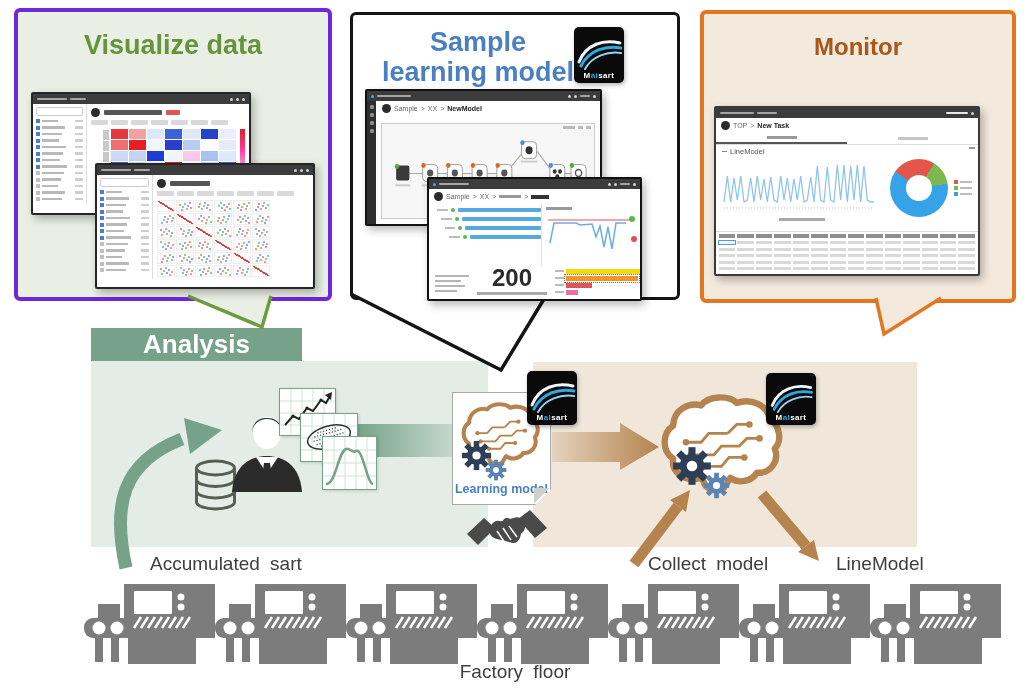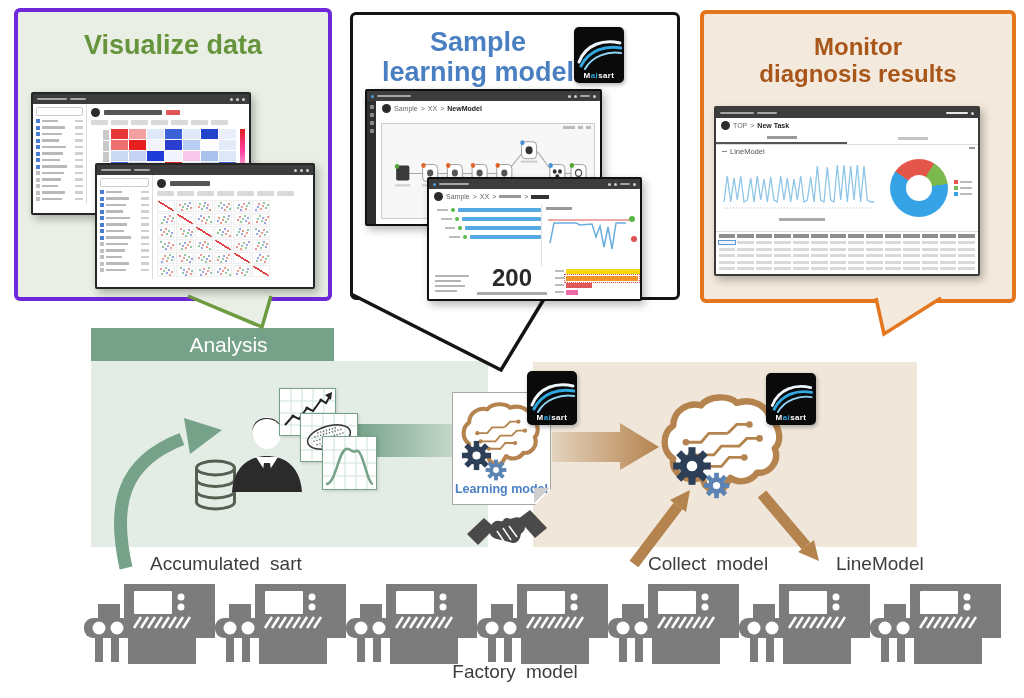--- a/index.html
+++ b/index.html
@@ -86,21 +86,21 @@
   .legend{display:flex;flex-direction:column;gap:2px;}
   .legend>div{display:flex;align-items:center;gap:2px;}
   .legend i{display:block;width:4px;height:4px;}
   .legend b{display:block;width:12px;height:2px;background:#bbb;}
   .mtable{border-top:1px solid #ddd;padding:2px 3px;}
   .trow{display:flex;gap:2px;margin-bottom:3.5px;}
   .trow i{display:block;flex:1;height:3px;background:#d9d9d9;}
   .trow.head i{background:#8f8f8f;height:3.5px;}
   .trow .sel{outline:1px solid #5b9bd5;background:#eef4fb;}
   
-  .bar-label{position:absolute;display:flex;align-items:center;justify-content:center;color:#fff;font-weight:normal;font-size:21px;padding-left:32px;}
+  .bar-label{position:absolute;display:flex;align-items:center;justify-content:center;color:#fff;font-weight:bold;font-size:26px;}
   .flow-label{position:absolute;font-size:19px;color:#3d3d3d;word-spacing:5px;white-space:nowrap;}
   .lmcard{position:absolute;left:452px;top:392px;width:99px;height:113px;background:#fff;border:1.5px solid #a8a8a8;box-shadow:2px 2px 5px rgba(0,0,0,.18);clip-path:polygon(0 0,100% 0,100% calc(100% - 16px),calc(100% - 16px) 100%,0 100%);box-sizing:border-box;}
   .lmcard .fold{position:absolute;right:0;bottom:0;width:16px;height:16px;background:linear-gradient(to bottom right,#cfcfcf 50%,transparent 50%);}
   .lm-label{position:absolute;left:0;right:0;bottom:8px;text-align:center;font-size:12.5px;font-weight:bold;color:#4a7fc1;}
   .mais{position:absolute;background:#0a0a0a;border-radius:5px;display:flex;flex-direction:column;align-items:center;justify-content:flex-end;box-shadow:1px 2px 4px rgba(0,0,0,.3);}
   .mais .mtext{font-size:8px;font-weight:bold;color:#fff;letter-spacing:.4px;line-height:1.3;padding-bottom:2px;}
   .brain{color:#b5834e;position:absolute;}
 </style>
 </head>
 <body>
@@ -278,21 +278,21 @@
       <path d="M3,24 C10,6 28,1 44,5" stroke="#f0f8ff" stroke-width="3"></path>
       <path d="M5,28 C13,12 30,7 45,10" stroke="#2fa8e1" stroke-width="3"></path>
       <path d="M9,31 C16,18 32,13 45,15" stroke="#8fd4f5" stroke-width="2"></path>
     </svg>
     <div class="mtext"><span>M</span><span style="color:#2fa8e1">ai</span><span>sart</span></div>
   </div>
 
   <div class="flow-label" style="left:150px;top:553px;">Accumulated sart</div>
   <div class="flow-label" style="left:648px;top:553px;">Collect model</div>
   <div class="flow-label" style="left:836px;top:553px;">LineModel</div>
-  <div class="flow-label" style="left:420px;top:661px;width:190px;text-align:center;">Factory model</div>
+  <div class="flow-label" style="left:420px;top:661px;width:190px;text-align:center;">Factory floor</div>
 
   <svg class="abs" style="left:84px;top:584px;" width="920" height="80" fill="#7c7c7c">
       <g transform="translate(0,0)">
         <rect x="40" y="0" width="91" height="54"></rect>
         <rect x="14" y="20" width="22" height="16"></rect>
         <rect x="0" y="34" width="48" height="20" rx="9"></rect>
         <rect x="44" y="54" width="68" height="26"></rect>
         <rect x="11" y="54" width="8" height="24"></rect>
         <rect x="27" y="54" width="8" height="24"></rect>
         <rect x="50" y="7" width="38" height="23" rx="1" fill="#fff"></rect>
@@ -1184,21 +1184,20 @@
             </div>
           </div>
         <div class="pill" style="background: rgb(58, 120, 216);"></div>
       </div>
     </div>
   </div>
 
   <div class="callout co-orange">
     <div class="co-title">
         <div>Monitor</div>
-        <div>diagnosis results</div>
       </div>
     <svg class="abs" style="left:156px;top:270px;overflow:visible;" width="100" height="70">
       <path d="M16,14 L24,50 L81,14" fill="#f3e9dc" stroke="#e4761f" stroke-width="3.5"></path>
     </svg>
 
     <div class="win" style="left:10px;top:92px;width:266px;height:170px;border-color:#3a3a3a;">
       <div class="tb">
           <i style="width:34px"></i>
           <i style="width:20px"></i>
           <span class="sp"></span>

